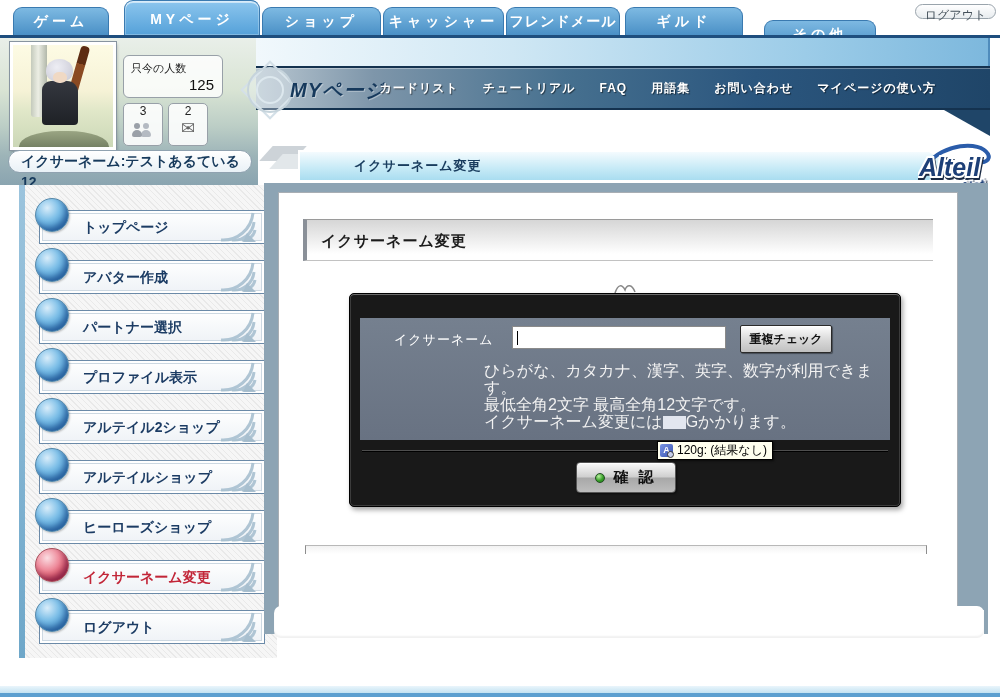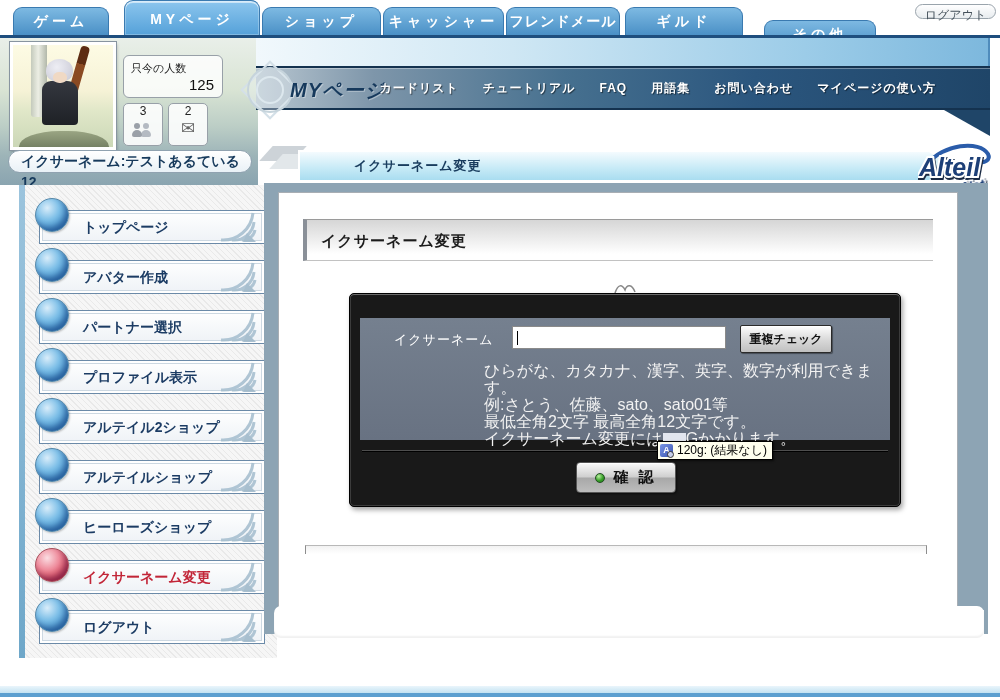--- a/index.html
+++ b/index.html
@@ -355,21 +355,20 @@
       <path d="M2 11 C5 2 9 2 12 8 C14 2 19 2 22 10" fill="none" stroke="#888" stroke-width="1.5"></path>
     </svg>
 
     <div class="form-panel">
       <div class="form-slate">
         <div class="form-label">イクサーネーム</div>
         <input class="name-input" type="text" value="" style="">
         <button class="check-btn">重複チェック</button>
         <div class="info-lines">
           <div>ひらがな、カタカナ、漢字、英字、数字が利用できます。</div>
-          <div>例:さとう、佐藤、sato、sato01等</div>
           <div>最低全角2文字  最高全角12文字です。</div>
           <div><span>イクサーネーム変更には</span><span class="hl-box"></span><span>Gかかります。</span></div>
         </div>
       </div>
       <div class="form-divider"></div>
       <button class="confirm-btn">
         <span class="led"></span>
         <span>確 認</span>
       </button>
       <div class="tooltip">

